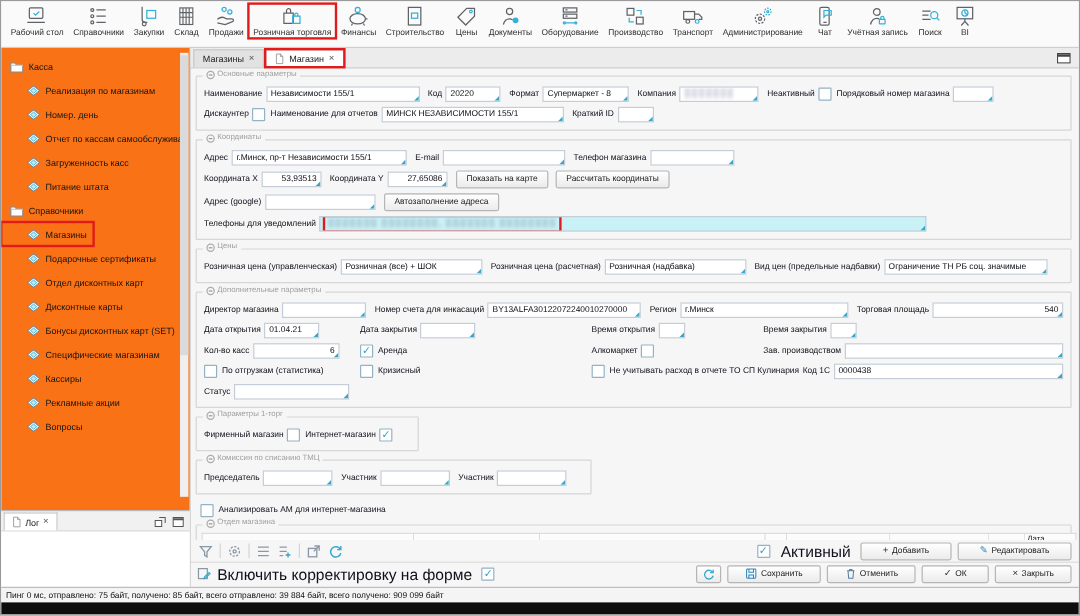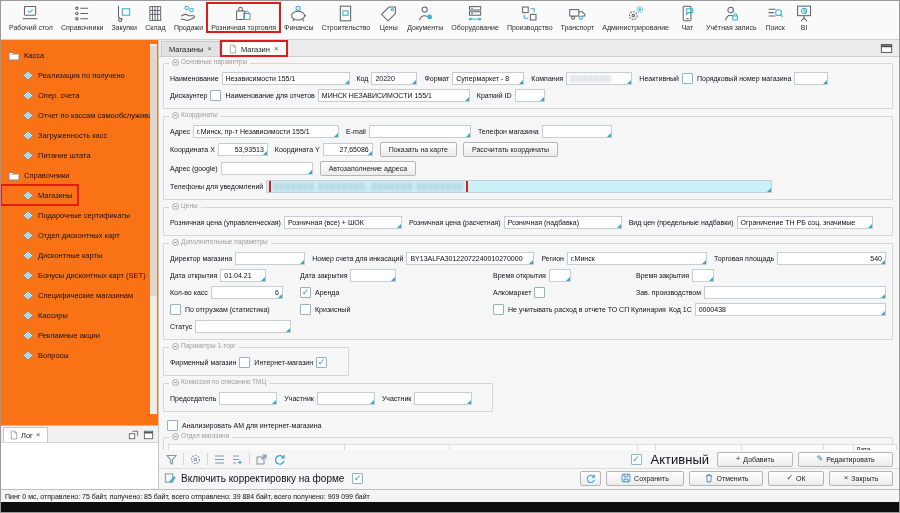--- a/index.html
+++ b/index.html
@@ -260,28 +260,28 @@
               <path d="M1 2.5h3.5l1.5 2h5V10H1z" fill="#fff" stroke="#8a8a8a"></path>
               <path d="M1 4.5h10" stroke="#c9c9c9"></path>
             </svg>
           <span>Касса</span>
         </div>
         <div class="tree-row child">
           <svg width="12" height="11" viewBox="0 0 12 11">
               <path d="M6 1.5L11 5.5 6 9.5 1 5.5z" fill="#fff" stroke="#8a8a8a"></path>
               <path d="M6 3.4L8.6 5.5 6 7.6 3.4 5.5z" fill="#bfe9f5" stroke="#35b0d6" stroke-width=".7"></path>
             </svg>
-          <span>Реализация по получено</span>
-        </div>
-        <div class="tree-row child">
-          <svg width="12" height="11" viewBox="0 0 12 11">
-              <path d="M6 1.5L11 5.5 6 9.5 1 5.5z" fill="#fff" stroke="#8a8a8a"></path>
-              <path d="M6 3.4L8.6 5.5 6 7.6 3.4 5.5z" fill="#bfe9f5" stroke="#35b0d6" stroke-width=".7"></path>
-            </svg>
-          <span>Опер. счета</span>
+          <span>Реализация по магазинам</span>
+        </div>
+        <div class="tree-row child">
+          <svg width="12" height="11" viewBox="0 0 12 11">
+              <path d="M6 1.5L11 5.5 6 9.5 1 5.5z" fill="#fff" stroke="#8a8a8a"></path>
+              <path d="M6 3.4L8.6 5.5 6 7.6 3.4 5.5z" fill="#bfe9f5" stroke="#35b0d6" stroke-width=".7"></path>
+            </svg>
+          <span>Номер. день</span>
         </div>
         <div class="tree-row child">
           <svg width="12" height="11" viewBox="0 0 12 11">
               <path d="M6 1.5L11 5.5 6 9.5 1 5.5z" fill="#fff" stroke="#8a8a8a"></path>
               <path d="M6 3.4L8.6 5.5 6 7.6 3.4 5.5z" fill="#bfe9f5" stroke="#35b0d6" stroke-width=".7"></path>
             </svg>
           <span>Отчет по кассам самообслуживан</span>
         </div>
         <div class="tree-row child">
           <svg width="12" height="11" viewBox="0 0 12 11">
@@ -686,21 +686,21 @@
           <span class="glyph-blue">✎</span>
           <span>Редактировать</span>
         </button>
       </div>
 
       <div class="bottombar">
         <svg width="12" height="12" viewBox="0 0 13 13" fill="none" stroke="#8a98a6" stroke-width="1.1">
             <rect x="1.5" y="2" width="8" height="9"></rect>
             <path stroke="#35a7cc" d="M7 9.5L11 5.5l1 1-4 4-1.5.5z"></path>
           </svg>
-        <span class="lbl" style="font-size:10px">Включить корректировку на форме</span>
+        <span class="lbl" style="font-size:13px">Включить корректировку на форме</span>
         <span class="cb checked"></span>
         <div class="grow"></div>
         <button class="btn" style="padding:0 4px">
           <svg width="11" height="11" viewBox="0 0 13 13" fill="none" stroke="#35a7cc" stroke-width="1.3">
               <path d="M10.7 5A4.3 4.3 0 1 0 11 8"></path>
               <path d="M11 2v3H8"></path>
             </svg>
         </button>
         <button class="btn" style="min-width:78px">
           <svg width="10" height="10" viewBox="0 0 13 13" fill="none" stroke="#2e86b8" stroke-width="1.1">

